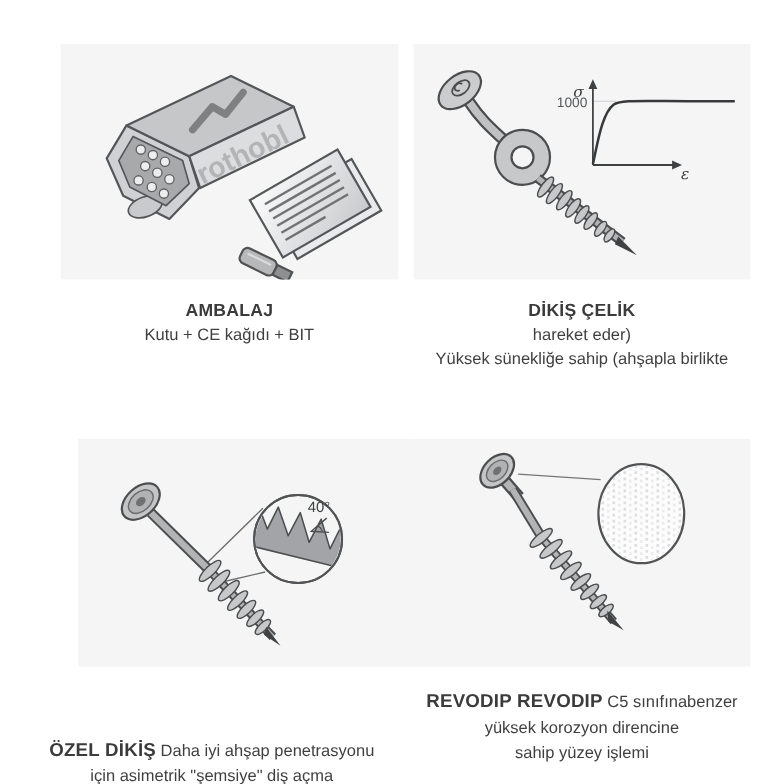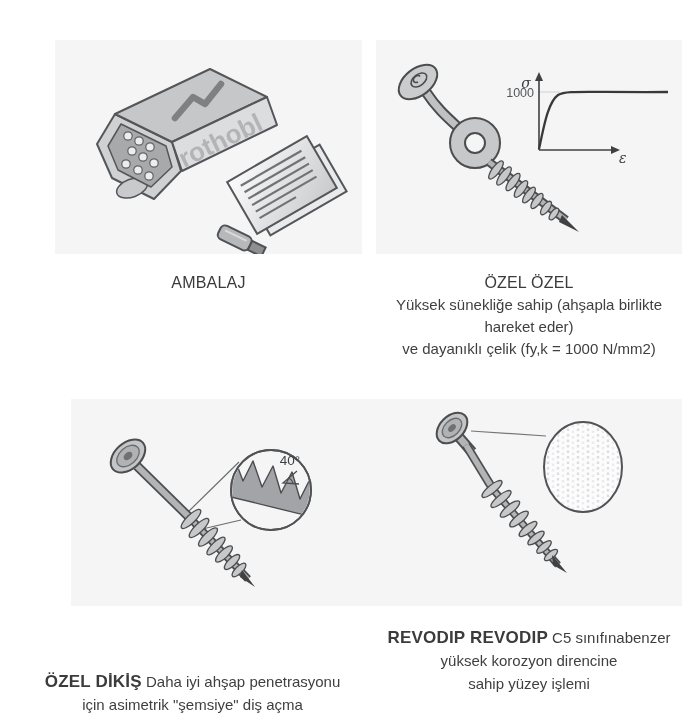--- a/index.html
+++ b/index.html
@@ -4,21 +4,21 @@
 <style>
   html,body{margin:0;padding:0;}
   body{
     width:692px;height:713px;background:#ffffff;position:relative;
     font-family:"Liberation Sans", sans-serif;color:#3c3c3c;
     -webkit-font-smoothing:antialiased;overflow:hidden;
   }
   .tile{position:absolute;background:#f5f5f6;}
   .tile svg{display:block;width:100%;height:100%;}
   .caption{position:absolute;text-align:center;}
-  .cap-title{font-size:16px;font-weight:400;line-height:23px;letter-spacing:.2px;color:#3b3b3b;white-space:nowrap;}
+  .cap-title{font-size:16px;font-weight:700;line-height:23px;letter-spacing:.2px;color:#3b3b3b;white-space:nowrap;}
   .cap-line{font-size:15px;line-height:22px;color:#3f3f3f;white-space:nowrap;}
   .cap-line2{font-size:15px;line-height:23px;color:#3f3f3f;white-space:nowrap;}
   .inline-title{font-size:17px;font-weight:700;color:#3b3b3b;letter-spacing:.2px;}
   .graph-txt{font-family:"DejaVu Serif", serif;font-style:italic;}
 </style>
 </head>
 <body>
 
 <div class="tile" style="left:55px;top:40px;width:307px;height:214px;">
   <svg viewBox="0 0 307 214">
@@ -223,27 +223,27 @@
         <ellipse cx="168" cy="148" rx="9" ry="3.5" transform="rotate(-39 168 148)"></ellipse>
         <ellipse cx="175" cy="156" rx="8" ry="3.3" transform="rotate(-39 175 156)"></ellipse>
       </g>
       <path d="M176 156 L191 174 L177 166 Z" fill="#3f4143"></path>
     </g>
   </svg>
 </div>
 
 <div class="caption" style="left:55px;top:271px;width:307px;">
   <div class="cap-title">AMBALAJ</div>
+  <div class="cap-line">Kutu + CE kağıdı + BIT</div>
 </div>
 
 <div class="caption" style="left:376px;top:271px;width:306px;">
-  <div class="cap-title">ÖZEL ÖZEL</div>
+  <div class="cap-title">DİKİŞ ÇELİK</div>
+  <div class="cap-line">hareket eder)</div>
   <div class="cap-line">Yüksek sünekliğe sahip (ahşapla birlikte</div>
-  <div class="cap-line">hareket eder)</div>
-  <div class="cap-line">ve dayanıklı çelik (fy,k = 1000 N/mm2)</div>
 </div>
 
 <div class="caption" style="left:24px;top:626px;width:337px;margin-top:44px;">
   <div class="cap-line2"><span class="inline-title">ÖZEL DİKİŞ</span> <span>Daha iyi ahşap penetrasyonu</span></div>
   <div class="cap-line2">için asimetrik "şemsiye" diş açma</div>
 </div>
 
 <div class="caption" style="left:361px;top:626px;width:336px;">
   <div class="cap-line2"><span class="inline-title">REVODIP REVODIP</span> <span>C5 sınıfınabenzer</span></div>
   <div class="cap-line2">yüksek korozyon direncine</div>

